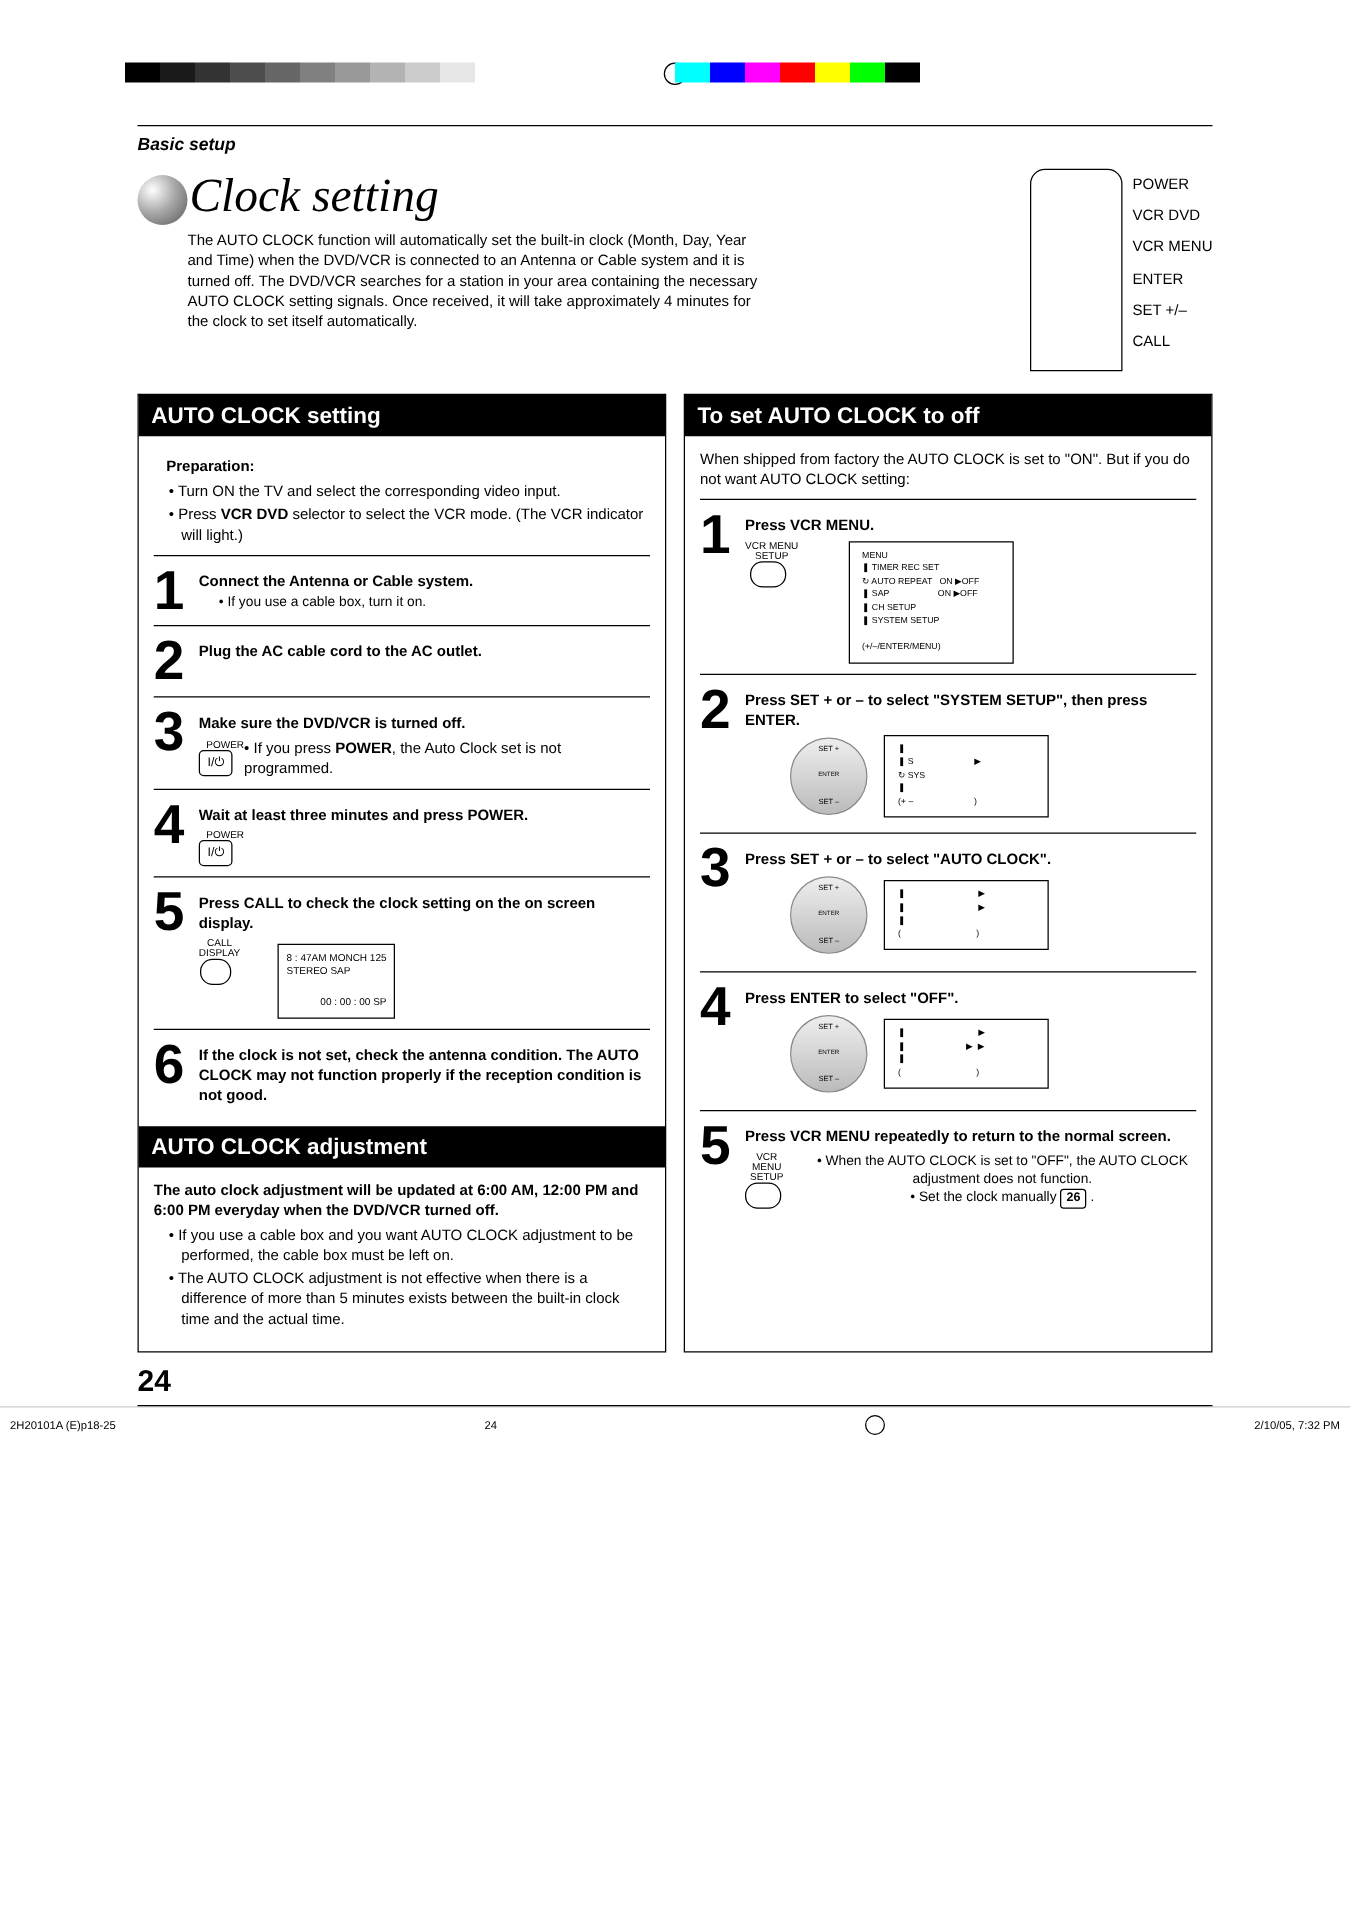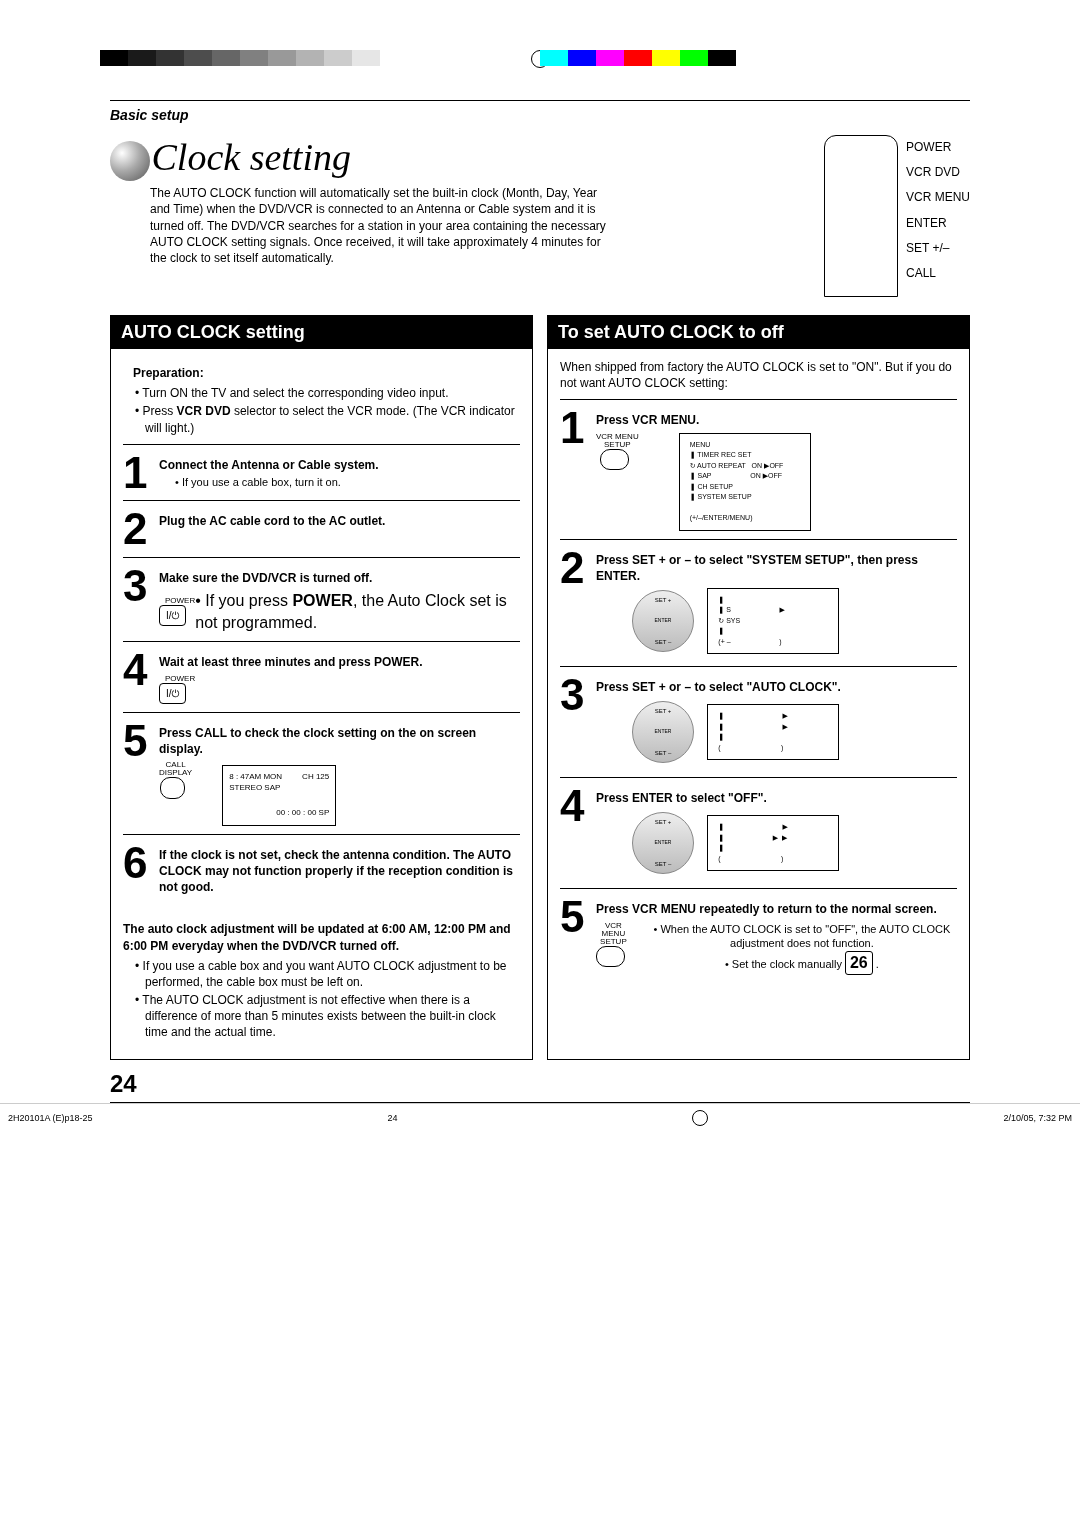--- a/index.html
+++ b/index.html
@@ -179,21 +179,21 @@
     font-size:7px;
     padding:6px 10px;
     min-width:110px;
     line-height:1.5;
   }
   .pg-ref {
     display:inline-block;
     border:1px solid #000;
     border-radius:3px;
     padding:0 4px;
-    font-size:16px;
+    font-size:10px;
     font-weight:bold;
   }
   .page-num {
     font-size: 24px;
     font-weight: bold;
     margin-top: 10px;
   }
   .bottom-rule {
     border-top:1px solid #000;
     margin-top:4px;
@@ -295,21 +295,21 @@
 
         <div class="step">
           <div class="step-num">3</div>
           <div class="step-body">
             <strong>Make sure the DVD/VCR is turned off.</strong>
             <div style="margin-top:4px; display:flex; align-items:center;">
               <span>
                 <span class="small-label">POWER</span>
                 <span class="btn-icon">I/⏻</span>
               </span>
-              <span style="font-size:16px;">• If you press <strong>POWER</strong>, the Auto Clock set is not programmed.</span>
+              <span style="font-size:12px;">• If you press <strong>POWER</strong>, the Auto Clock set is not programmed.</span>
             </div>
           </div>
         </div>
         <hr class="thin">
 
         <div class="step">
           <div class="step-num">4</div>
           <div class="step-body">
             <strong>Wait at least three minutes and press POWER.</strong>
             <div style="margin-top:4px;">
@@ -325,40 +325,41 @@
         <div class="step">
           <div class="step-num">5</div>
           <div class="step-body">
             <strong>Press CALL to check the clock setting on the on screen display.</strong>
             <div style="margin-top:4px; display:flex; align-items:flex-start;">
               <span style="text-align:center;">
                 <span class="small-label" style="margin-left:0">CALL<br>DISPLAY</span>
                 <span class="btn-icon" style="border-radius:10px; padding:3px 10px;">&nbsp;</span>
               </span>
               <span class="mini-screen" style="margin-left:30px;">
-                <div style="display:flex; justify-content:space-between; gap:20px;">
+                <div style="display:flex; justify-content:space-between; ">
                   <span>8 : 47AM  MON</span>
                   <span>CH  125</span>
                 </div>
                 <div>STEREO  SAP</div>
                 <div style="text-align:right; margin-top:14px;">00 : 00 : 00  SP</div>
               </span>
             </div>
           </div>
         </div>
         <hr class="thin">
 
         <div class="step">
           <div class="step-num">6</div>
           <div class="step-body">
             <strong>If the clock is not set, check the antenna condition. The AUTO CLOCK may not function properly if the reception condition is not good.</strong>
           </div>
         </div>
       </div>
 
+      <div class="col-header">AUTO CLOCK adjustment</div>
       <div class="col-body">
         <strong>The auto clock adjustment will be updated at 6:00 AM, 12:00 PM and 6:00 PM everyday when the DVD/VCR turned off.</strong>
         <ul class="bullets">
           <li>If you use a cable box and you want AUTO CLOCK adjustment to be performed, the cable box must be left on.</li>
           <li>The AUTO CLOCK adjustment is not effective when there is a difference of more than 5 minutes exists between the built-in clock time and the actual time.</li>
         </ul>
       </div>
     </div>
 
     <div class="col">

